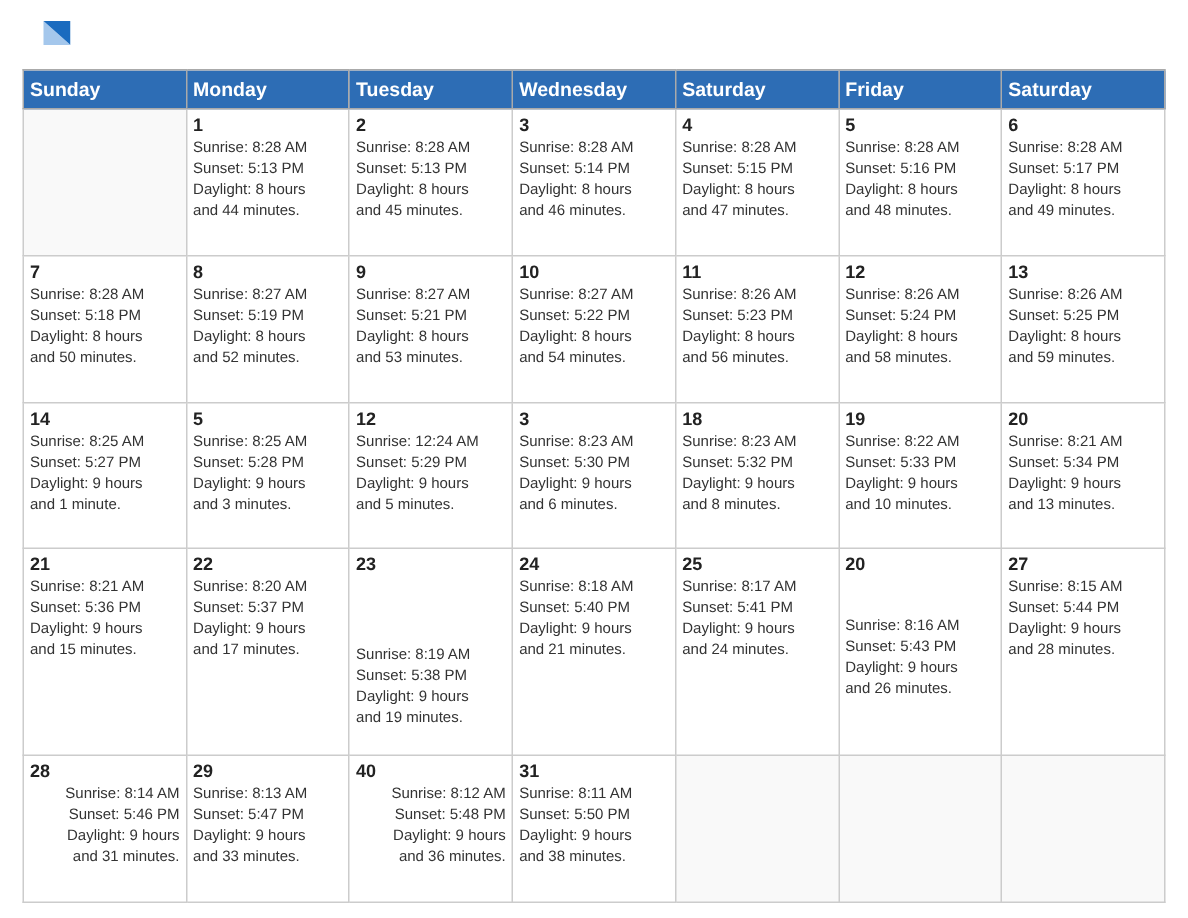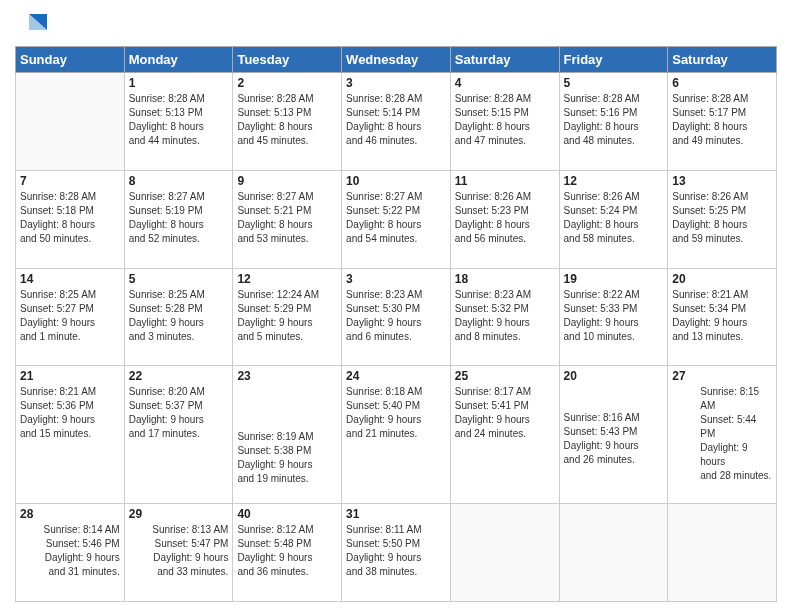--- a/index.html
+++ b/index.html
@@ -320,44 +320,44 @@
           </td>
           <td>
             <span class="day-number">20</span>
             <div class="day-info" style="white-space: pre-line; margin-top: 28px;">Sunrise: 8:16 AM
 Sunset: 5:43 PM
 Daylight: 9 hours
 and 26 minutes.</div>
           </td>
           <td>
             <span class="day-number">27</span>
-            <div class="day-info" style="white-space: pre-line; margin-left: 28px;">Sunrise: 8:15 AM
+            <div class="day-info" style="white-space: pre-line;">Sunrise: 8:15 AM
 Sunset: 5:44 PM
 Daylight: 9 hours
 and 28 minutes.</div>
           </td>
         </tr>
         <tr>
           <td>
             <span class="day-number">28</span>
             <div class="day-info" style="white-space: pre-line; text-align: right;">Sunrise: 8:14 AM
 Sunset: 5:46 PM
 Daylight: 9 hours
 and 31 minutes.</div>
           </td>
           <td>
             <span class="day-number">29</span>
-            <div class="day-info" style="white-space: pre-line; text-align: right;">Sunrise: 8:13 AM
+            <div class="day-info" style="white-space: pre-line;">Sunrise: 8:13 AM
 Sunset: 5:47 PM
 Daylight: 9 hours
 and 33 minutes.</div>
           </td>
           <td>
             <span class="day-number">40</span>
-            <div class="day-info" style="white-space: pre-line;">Sunrise: 8:12 AM
+            <div class="day-info" style="white-space: pre-line; text-align: right;">Sunrise: 8:12 AM
 Sunset: 5:48 PM
 Daylight: 9 hours
 and 36 minutes.</div>
           </td>
           <td>
             <span class="day-number">31</span>
             <div class="day-info" style="white-space: pre-line;">Sunrise: 8:11 AM
 Sunset: 5:50 PM
 Daylight: 9 hours
 and 38 minutes.</div>

